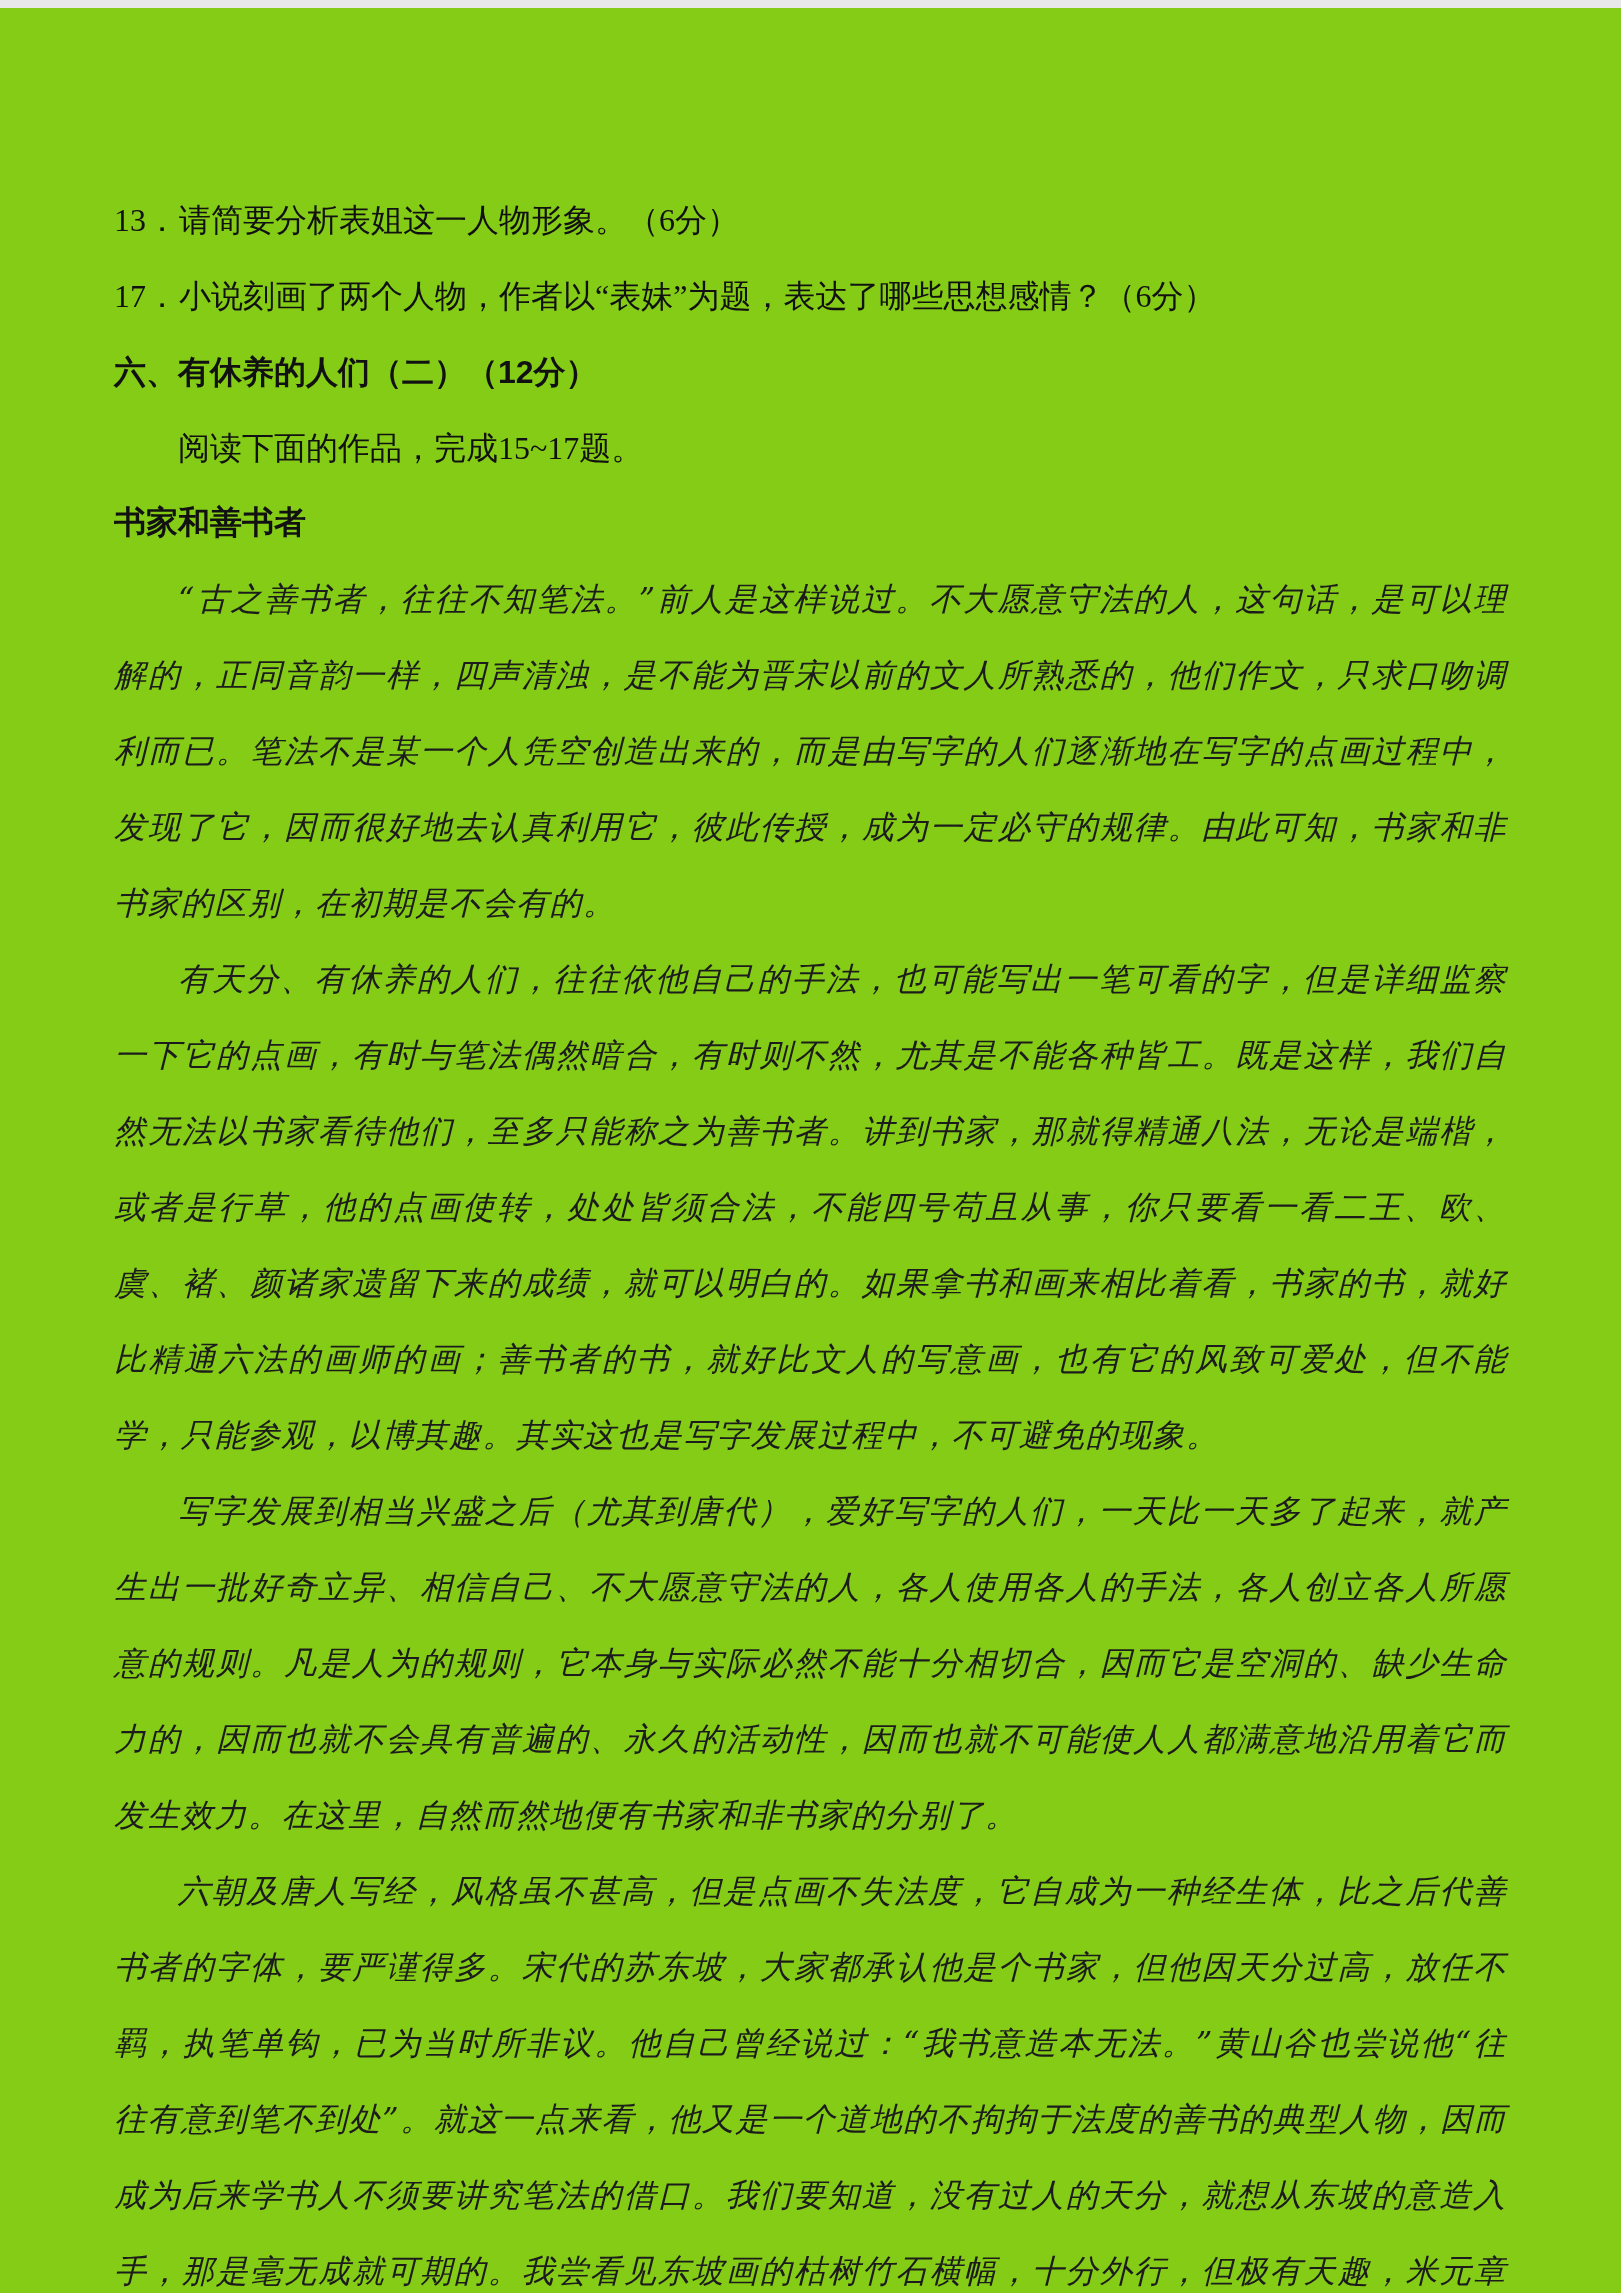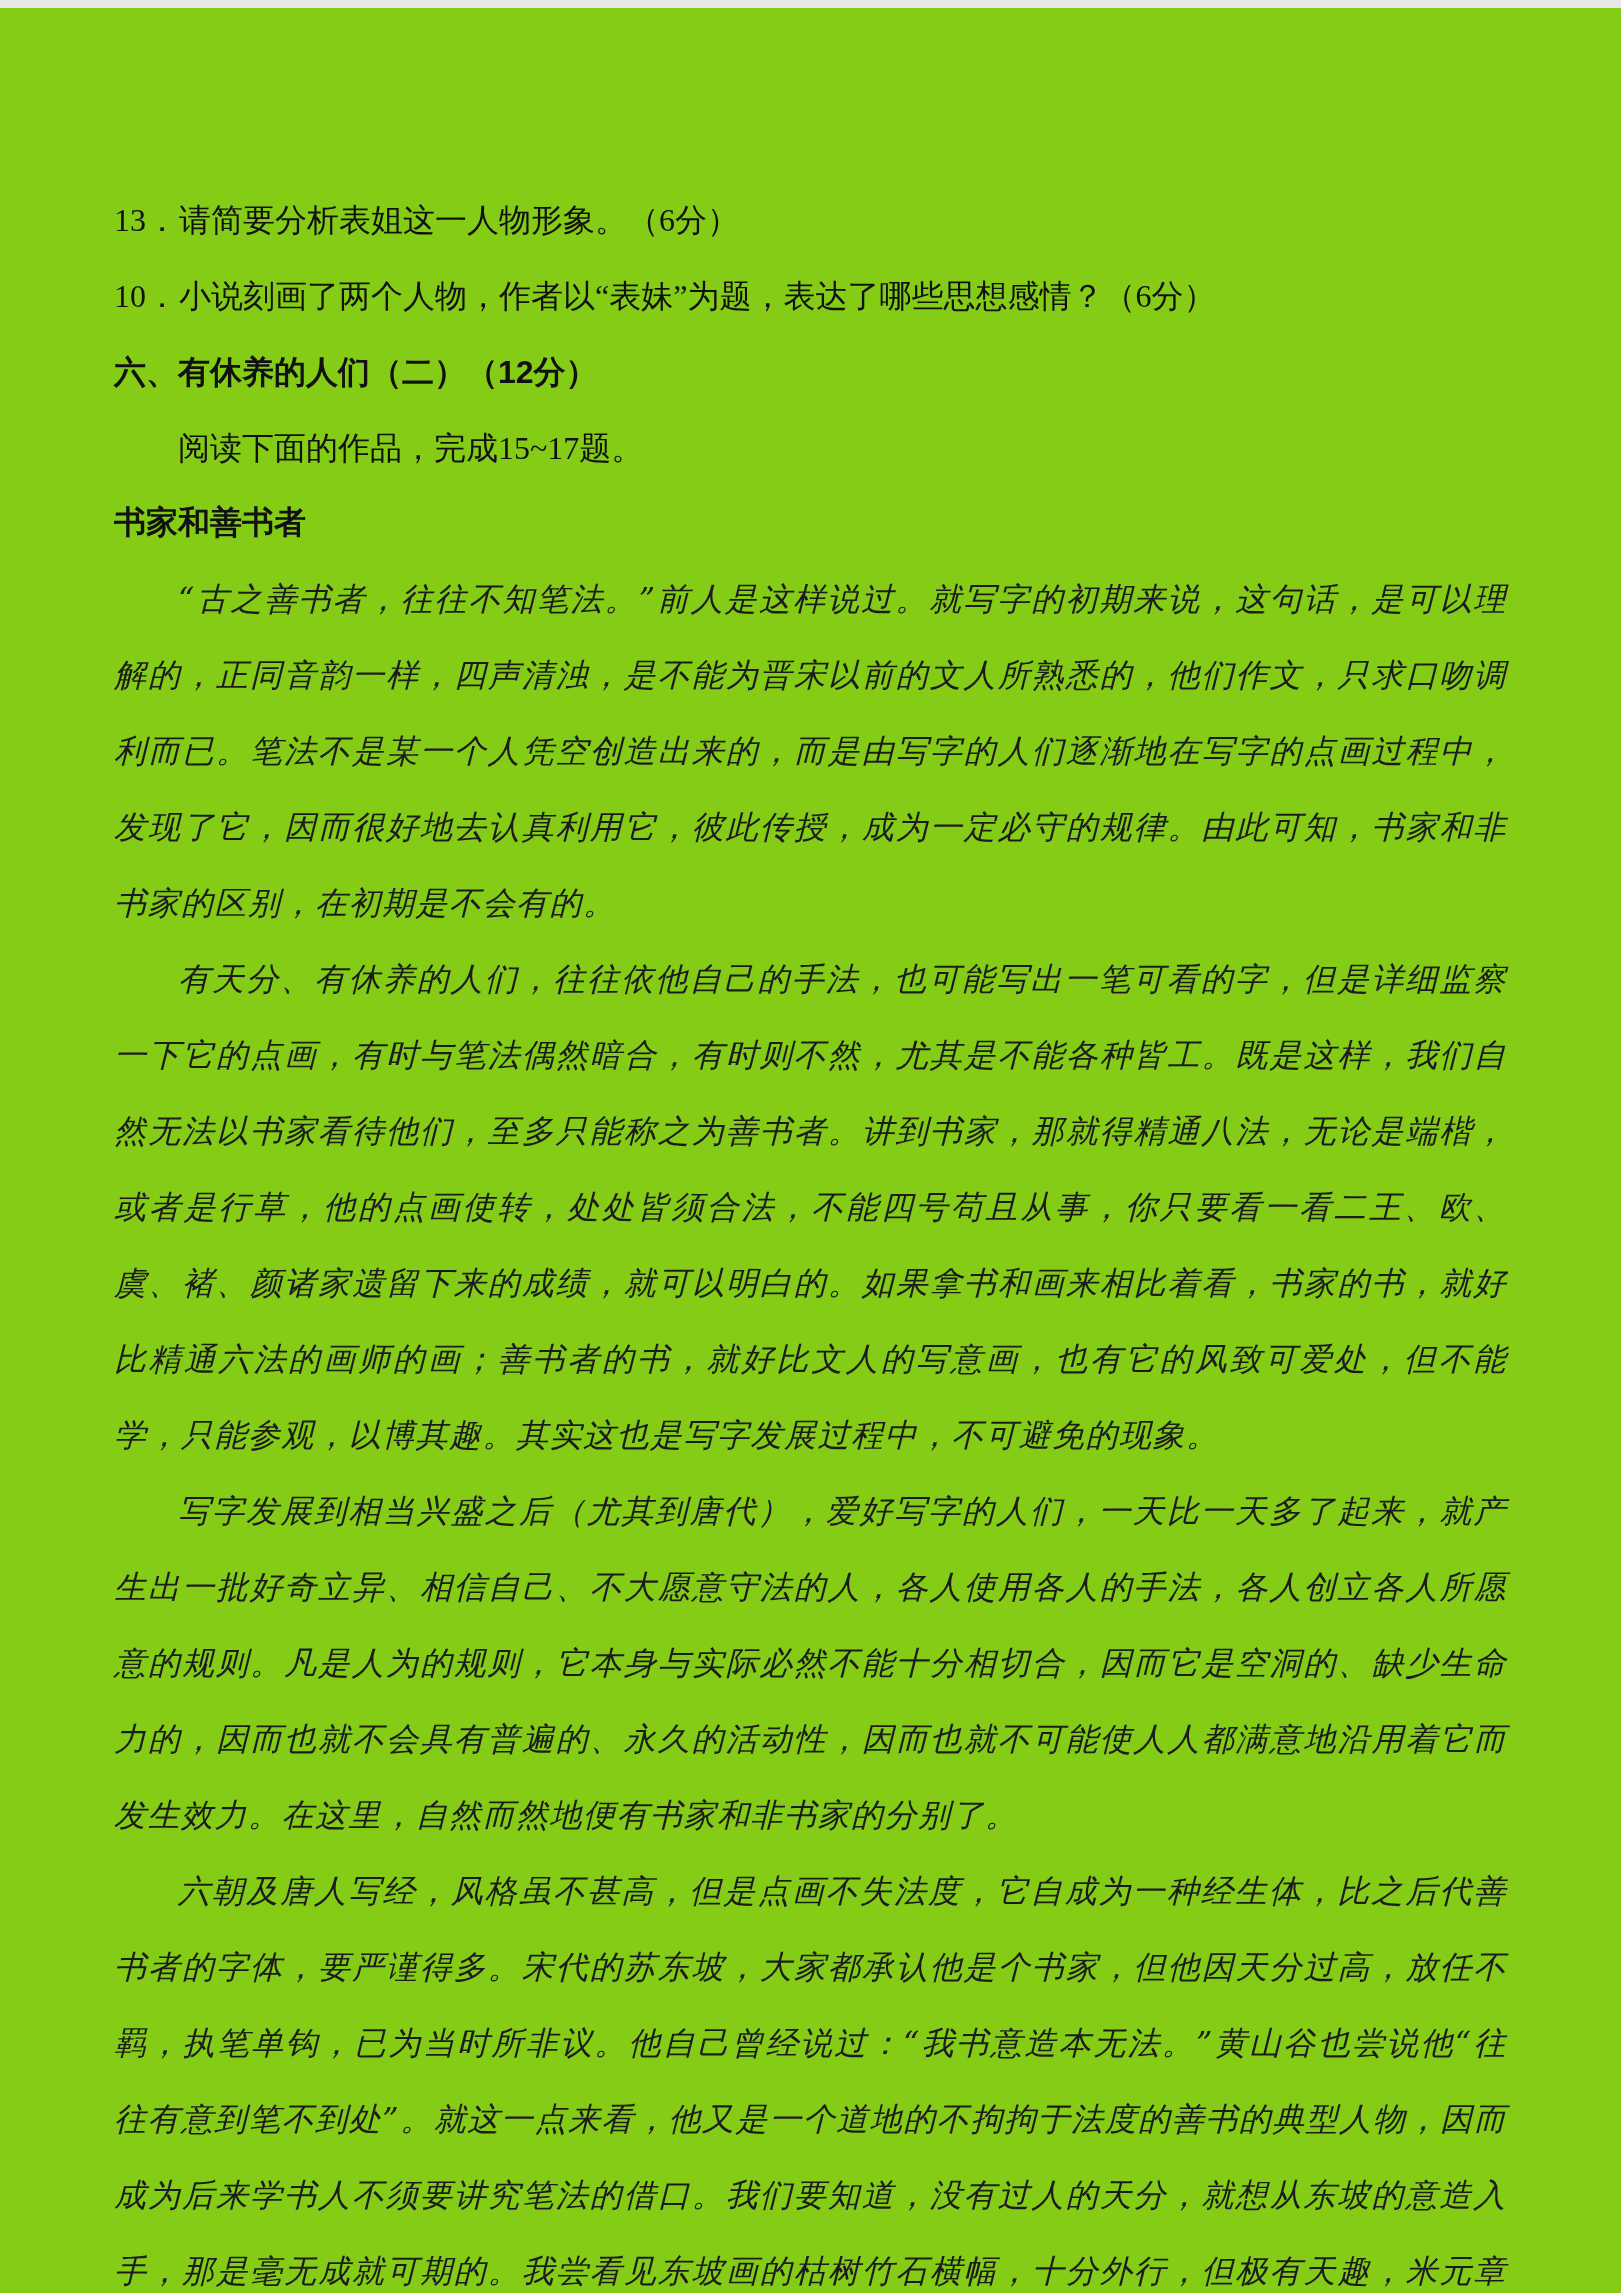--- a/index.html
+++ b/index.html
@@ -67,32 +67,32 @@
 <body>
 
 <div class="page">
 
   <div class="qline">
     <span class="qnum">13．</span>
     <span class="qtext">请简要分析表姐这一人物形象。（6分）</span>
   </div>
 
   <div class="qline">
-    <span class="qnum">10．</span>
+    <span class="qnum">17．</span>
     <span class="qtext">小说刻画了两个人物，作者以“表妹”为题，表达了哪些思想感情？（6分）</span>
   </div>
 
   <div class="section-heading">六、有休养的人们（二）（12分）</div>
 
   <div class="instruction">阅读下面的作品，完成15~17题。</div>
 
   <div class="essay-title">书家和善书者</div>
 
 
   <div class="essay-body">
-    <p>“古之善书者，往往不知笔法。”前人是这样说过。就写字的初期来说，这句话，是可以理解的，正同音韵一样，四声清浊，是不能为晋宋以前的文人所熟悉的，他们作文，只求口吻调利而已。笔法不是某一个人凭空创造出来的，而是由写字的人们逐渐地在写字的点画过程中，发现了它，因而很好地去认真利用它，彼此传授，成为一定必守的规律。由此可知，书家和非书家的区别，在初期是不会有的。</p>
+    <p>“古之善书者，往往不知笔法。”前人是这样说过。不大愿意守法的人，这句话，是可以理解的，正同音韵一样，四声清浊，是不能为晋宋以前的文人所熟悉的，他们作文，只求口吻调利而已。笔法不是某一个人凭空创造出来的，而是由写字的人们逐渐地在写字的点画过程中，发现了它，因而很好地去认真利用它，彼此传授，成为一定必守的规律。由此可知，书家和非书家的区别，在初期是不会有的。</p>
     <p>有天分、有休养的人们，往往依他自己的手法，也可能写出一笔可看的字，但是详细监察一下它的点画，有时与笔法偶然暗合，有时则不然，尤其是不能各种皆工。既是这样，我们自然无法以书家看待他们，至多只能称之为善书者。讲到书家，那就得精通八法，无论是端楷，或者是行草，他的点画使转，处处皆须合法，不能四号苟且从事，你只要看一看二王、欧、虞、褚、颜诸家遗留下来的成绩，就可以明白的。如果拿书和画来相比着看，书家的书，就好比精通六法的画师的画；善书者的书，就好比文人的写意画，也有它的风致可爱处，但不能学，只能参观，以博其趣。其实这也是写字发展过程中，不可避免的现象。</p>
     <p>写字发展到相当兴盛之后（尤其到唐代），爱好写字的人们，一天比一天多了起来，就产生出一批好奇立异、相信自己、不大愿意守法的人，各人使用各人的手法，各人创立各人所愿意的规则。凡是人为的规则，它本身与实际必然不能十分相切合，因而它是空洞的、缺少生命力的，因而也就不会具有普遍的、永久的活动性，因而也就不可能使人人都满意地沿用着它而发生效力。在这里，自然而然地便有书家和非书家的分别了。</p>
     <p>六朝及唐人写经，风格虽不甚高，但是点画不失法度，它自成为一种经生体，比之后代善书者的字体，要严谨得多。宋代的苏东坡，大家都承认他是个书家，但他因天分过高，放任不羁，执笔单钩，已为当时所非议。他自己曾经说过：“我书意造本无法。”黄山谷也尝说他“往往有意到笔不到处”。就这一点来看，他又是一个道地的不拘拘于法度的善书的典型人物，因而成为后来学书人不须要讲究笔法的借口。我们要知道，没有过人的天分，就想从东坡的意造入手，那是毫无成就可期的。我尝看见东坡画的枯树竹石横幅，十分外行，但极有天趣，米元章在后边题了一首诗，颇有相互发挥之妙。这为文人大开了一个方便之门，也因此把守法度的好习惯破坏无遗。自元以来，书画都江河日下，到了明清两代，可看的书画就越来越少了。一个人一味地从心所欲做事，本来是一事无成的。但是若能做到从心所欲不逾矩（自然不是意造的矩）的程度，那却是最高的进境。写字的人，也需要做到这样。</p>
   </div>
 
 </div>
 
 
 </body></html>

